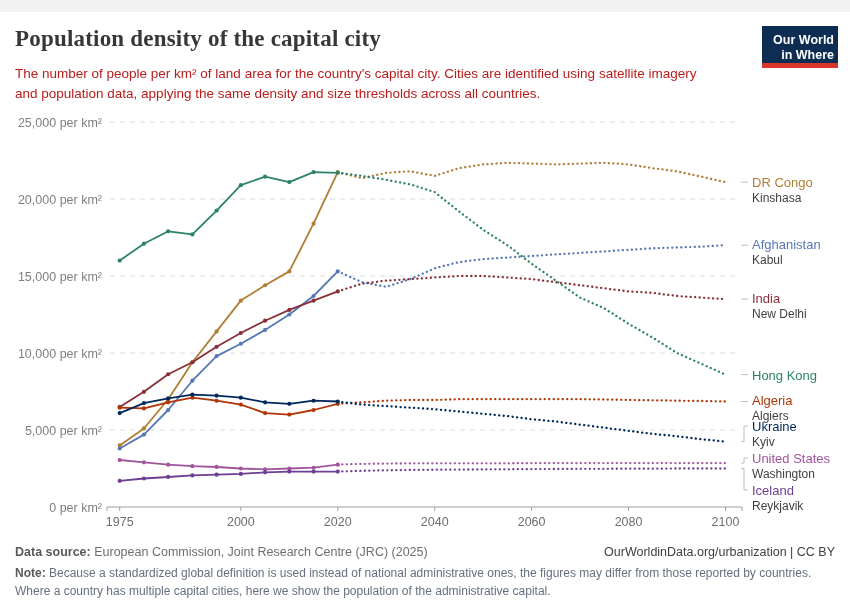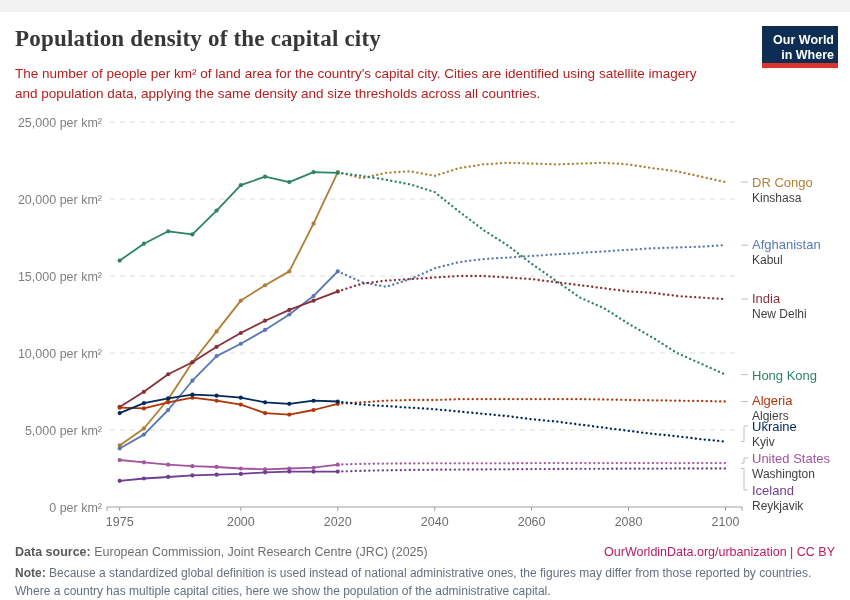--- a/index.html
+++ b/index.html
@@ -24,21 +24,21 @@
   }
   .logo .bar{position:absolute;left:0;right:0;bottom:-5px;height:5px;}
   svg.chart{position:absolute;left:0;top:0;}
   .footer{
     position:absolute;left:15px;right:15px;top:533px;
     font-size:12.5px;color:#6e6e6e;
   }
   .src-row{display:flex;justify-content:space-between;align-items:flex-start;}
   .b{font-weight:700;color:#5a5a5a;}
   .note{margin-top:5px;font-size:12px;line-height:1.5;color:#65707f;}
-  .link{color:#be185d;text-decoration:none;}
+  .link{color:#404040;text-decoration:none;}
 </style>
 </head>
 <body>
 
 <div class="page">
 
   <h1 class="title">Population density of the capital city</h1>
 
   <div class="logo" style="background: rgb(13, 46, 82);">
     <div>Our World</div>

